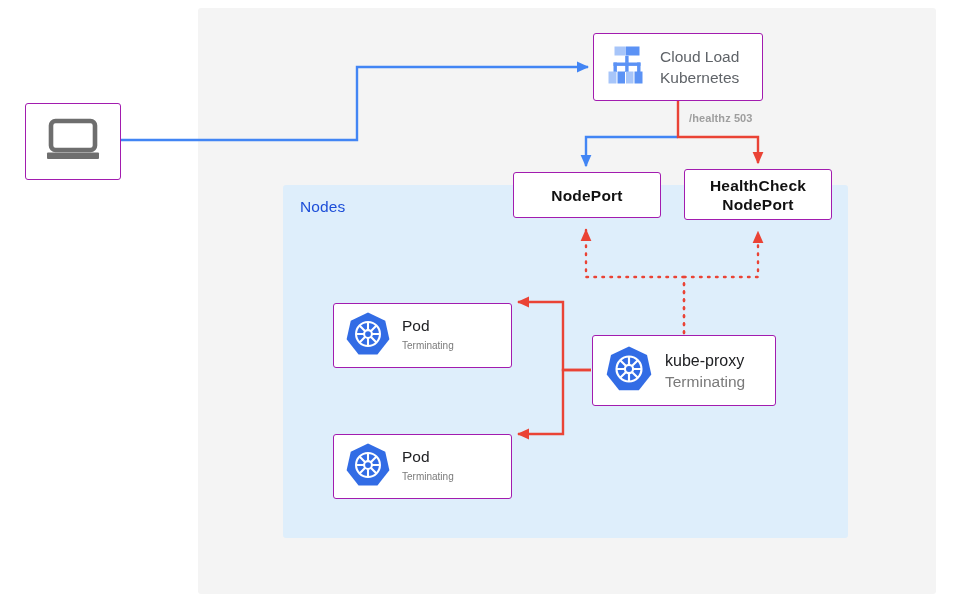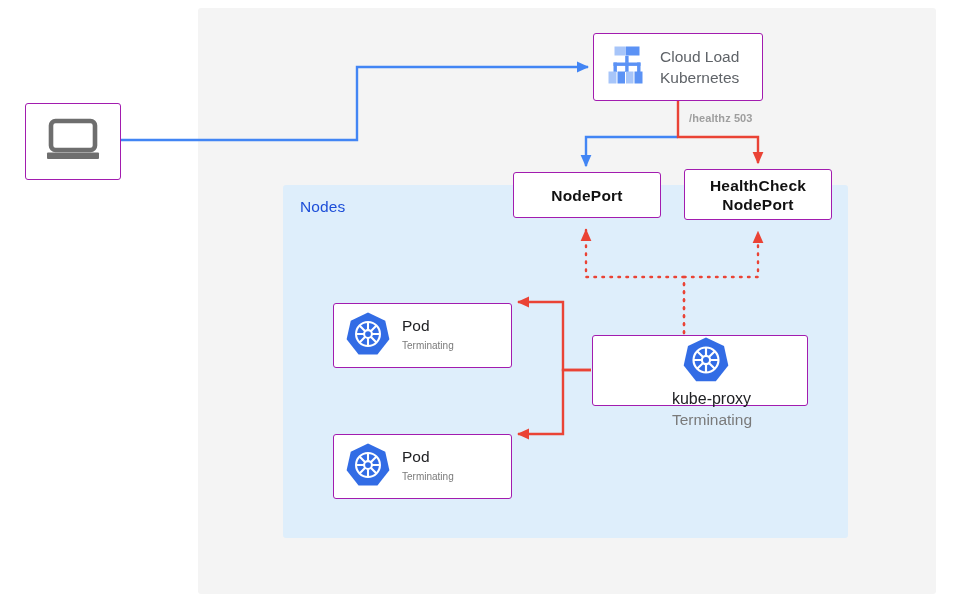--- a/index.html
+++ b/index.html
@@ -140,24 +140,23 @@
     font-size: 10px;
     color: #7a7a7a;
     line-height: 20px;
     white-space: nowrap;
   }
 
   
   .kp-card {
     left: 592px;
     top: 335px;
-    width: 216px;
+    width: 184px;
     height: 71px;
     padding-left: 12px;
-    flex-direction: column;
   }
   .kp-text { margin-left: 12px; }
   .kp-title {
     font-size: 16px;
     color: #202124;
     line-height: 21px;
     white-space: nowrap;
   }
   .kp-sub {
     font-size: 15.5px;

